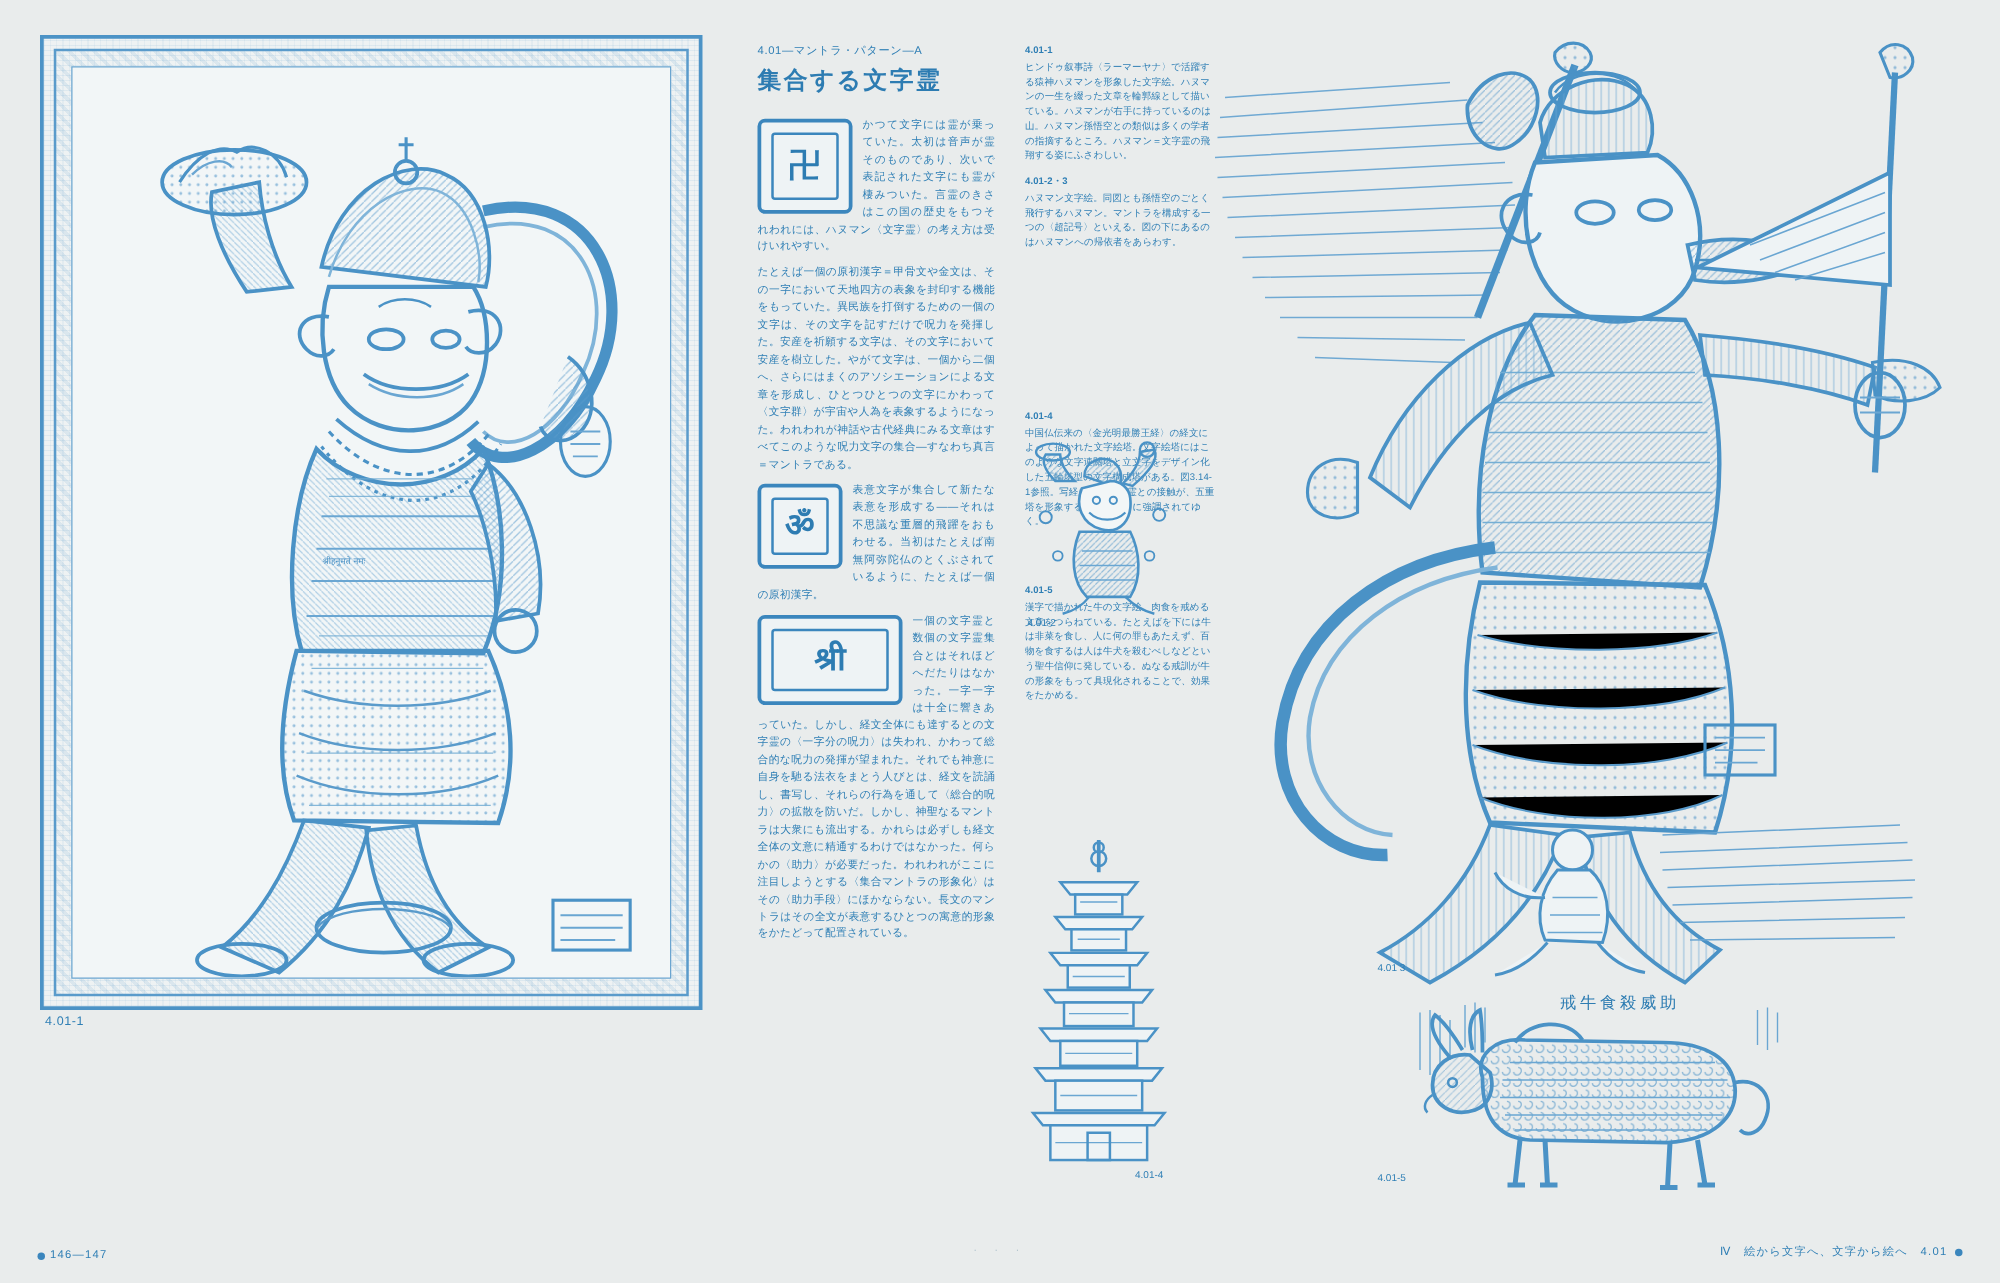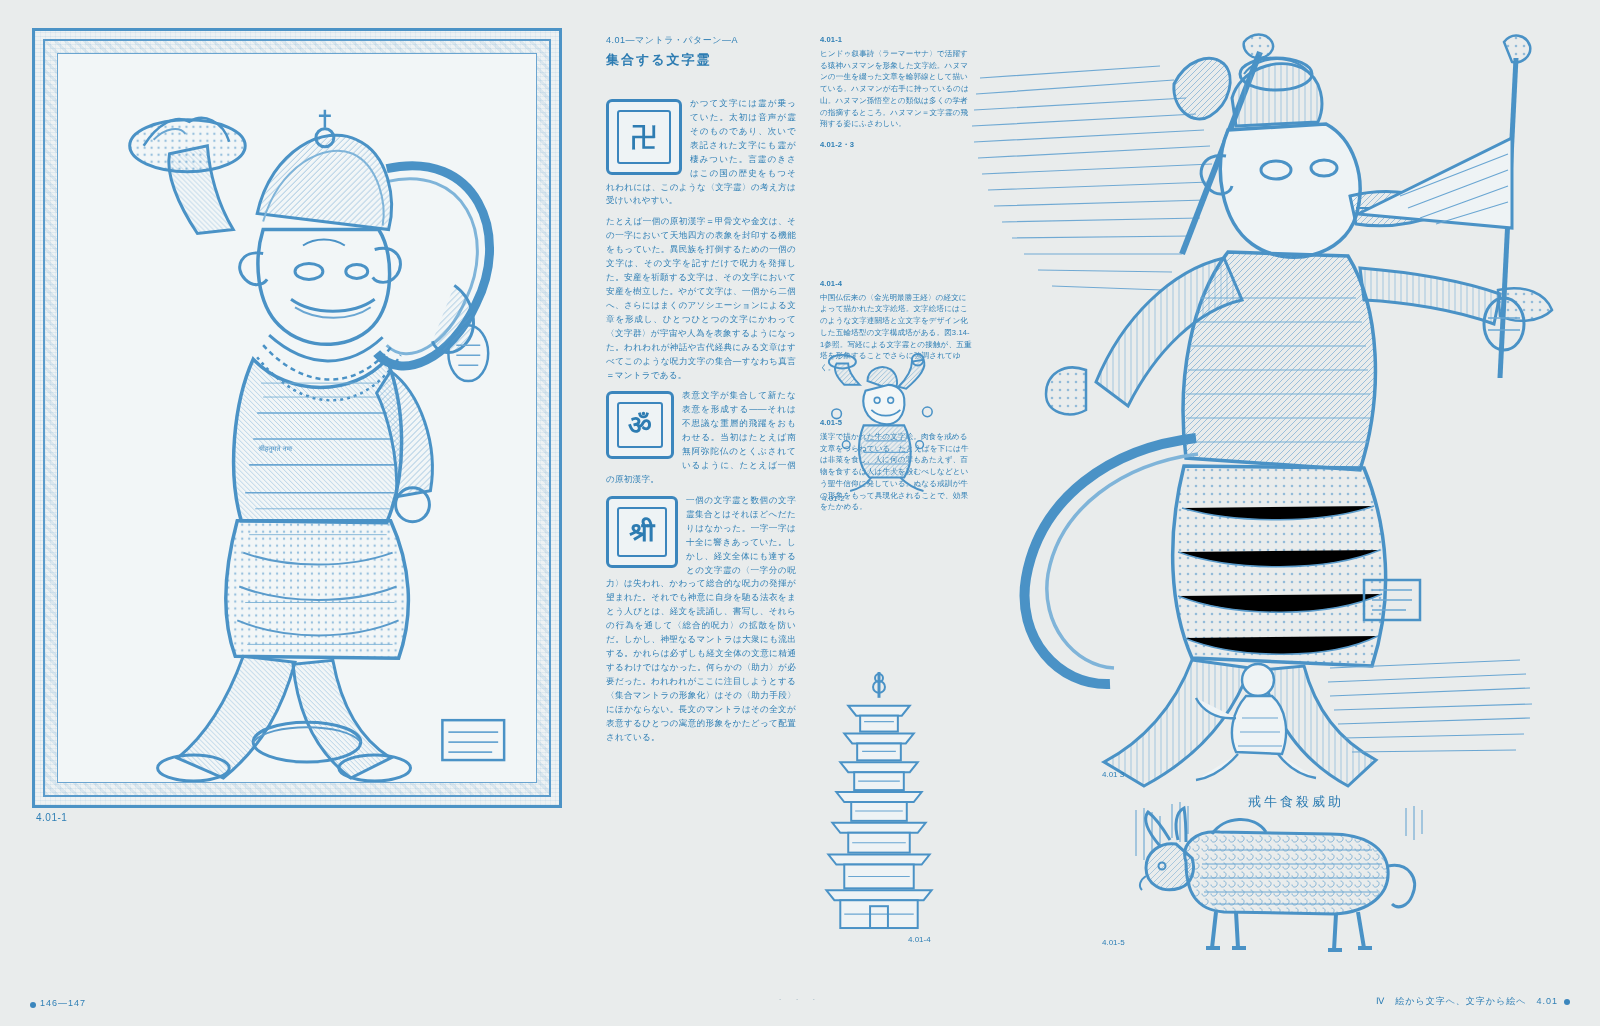--- a/index.html
+++ b/index.html
@@ -40,41 +40,41 @@
   .cap-left{
     position:absolute;left:36px;top:812px;font-size:10px;letter-spacing:.5px;
   }
 
   
   .col-text{
     position:absolute;left:606px;top:34px;width:190px;height:910px;
   }
   .col-head{font-size:9px;margin:0 0 4px 0;letter-spacing:.5px;}
   .col-title{
-    font-size:13px;font-weight:bold;margin:0 0 28px 0;letter-spacing:2px;
+    font-size:19px;font-weight:bold;margin:0 0 16px 0;letter-spacing:2px;
     color:#2d7cb2;
   }
   .body-jp{
     font-size:8.6px;line-height:1.62;text-align:justify;
     letter-spacing:.2px;color:#2f7fb5;
   }
   .body-jp p{margin:0 0 7px 0;}
   .glyph-box{
     float:left;width:70px;height:70px;margin:2px 8px 4px 0;
     border:3px solid #3b86bd;border-radius:6px;position:relative;
     background:#eef3f5;
   }
   .glyph-box span{
     position:absolute;inset:8px;border:2px solid #3b86bd;border-radius:3px;
     display:flex;align-items:center;justify-content:center;
     font-size:26px;font-weight:bold;color:#2d7cb2;
     font-family:"DejaVu Sans", sans-serif;
   }
   .glyph-box.g2{width:62px;height:62px;}
-  .glyph-box.g3{width:66px;height:66px;}
+  .glyph-box.g3{width:66px;height:66px;padding-left:44px;}
 
   
   .col-notes{
     position:absolute;left:820px;top:34px;width:152px;height:910px;
     font-size:7.6px;line-height:1.55;letter-spacing:.1px;
   }
   .note{margin-bottom:9px;}
   .note-id{font-size:7.6px;font-weight:bold;margin-bottom:2px;display:block;}
   .note p{margin:0;}
 
@@ -196,40 +196,41 @@
   <div class="cap-left">4.01-1</div>
 
   <div class="col-text">
     <div class="col-head">4.01—マントラ・パターン—A</div>
     <h1 class="col-title">集合する文字霊</h1>
 
     <div class="body-jp">
       <div class="glyph-box">
         <span>卍</span>
       </div>
-      <p>かつて文字には霊が乗っていた。太初は音声が霊そのものであり、次いで表記された文字にも霊が棲みついた。言霊のきさはこの国の歴史をもつそれわれには、このような〈文字霊〉の考え方は受けいれやすい。</p>
+      <p>かつて文字には霊が乗っていた。太初は音声が霊そのものであり、次いで表記された文字にも霊が棲みついた。言霊のきさはこの国の歴史をもつそれわれには、ハヌマン〈文字霊〉の考え方は受けいれやすい。</p>
       <p>たとえば一個の原初漢字＝甲骨文や金文は、その一字において天地四方の表象を封印する機能をもっていた。異民族を打倒するための一個の文字は、その文字を記すだけで呪力を発揮した。安産を祈願する文字は、その文字において安産を樹立した。やがて文字は、一個から二個へ、さらにはまくのアソシエーションによる文章を形成し、ひとつひとつの文字にかわって〈文字群〉が宇宙や人為を表象するようになった。われわれが神話や古代経典にみる文章はすべてこのような呪力文字の集合—すなわち真言＝マントラである。</p>
       <div class="glyph-box g2">
         <span>ॐ</span>
       </div>
       <p>表意文字が集合して新たな表意を形成する——それは不思議な重層的飛躍をおもわせる。当初はたとえば南無阿弥陀仏のとくぶされているように、たとえば一個の原初漢字。</p>
       <div class="glyph-box g3">
         <span>श्री</span>
       </div>
       <p>一個の文字霊と数個の文字霊集合とはそれほどへだたりはなかった。一字一字は十全に響きあっていた。しかし、経文全体にも達するとの文字霊の〈一字分の呪力〉は失われ、かわって総合的な呪力の発揮が望まれた。それでも神意に自身を馳る法衣をまとう人びとは、経文を読誦し、書写し、それらの行為を通して〈総合的呪力〉の拡散を防いだ。しかし、神聖なるマントラは大衆にも流出する。かれらは必ずしも経文全体の文意に精通するわけではなかった。何らかの〈助力〉が必要だった。われわれがここに注目しようとする〈集合マントラの形象化〉はその〈助力手段〉にほかならない。長文のマントラはその全文が表意するひとつの寓意的形象をかたどって配置されている。</p>
     </div>
   </div>
 
   <div class="col-notes">
     <div class="note">
       <span class="note-id">4.01-1</span>
       <p>ヒンドゥ叙事詩〈ラーマーヤナ〉で活躍する猿神ハヌマンを形象した文字絵。ハヌマンの一生を綴った文章を輪郭線として描いている。ハヌマンが右手に持っているのは山。ハヌマン孫悟空との類似は多くの学者の指摘するところ。ハヌマン＝文字霊の飛翔する姿にふさわしい。</p>
     </div>
     <div class="note">
       <span class="note-id">4.01-2・3</span>
+      <p>ハヌマン文字絵。同図とも孫悟空のごとく飛行するハヌマン。マントラを構成する一つの〈超記号〉といえる。図の下にあるのはハヌマンへの帰依者をあらわす。</p>
     </div>
     <div style="height:118px"></div>
     <div class="note">
       <span class="note-id">4.01-4</span>
       <p>中国仏伝来の〈金光明最勝王経〉の経文によって描かれた文字絵塔。文字絵塔にはこのような文字連關塔と立文字をデザイン化した五輪塔型の文字構成塔がある。図3.14-1参照。写経による文字霊との接触が、五重塔を形象することでさらに強調されてゆく。</p>
     </div>
     <div style="height:34px"></div>
     <div class="note">
       <span class="note-id">4.01-5</span>
       <p>漢字で描かれた牛の文字絵。肉食を戒める文章をつらねている。たとえばを下には牛は非菜を食し、人に何の罪もあたえず、百物を食するは人は牛犬を殺むべしなどという聖牛信仰に発している。ぬなる戒訓が牛の形象をもって具現化されることで、効果をたかめる。</p>

